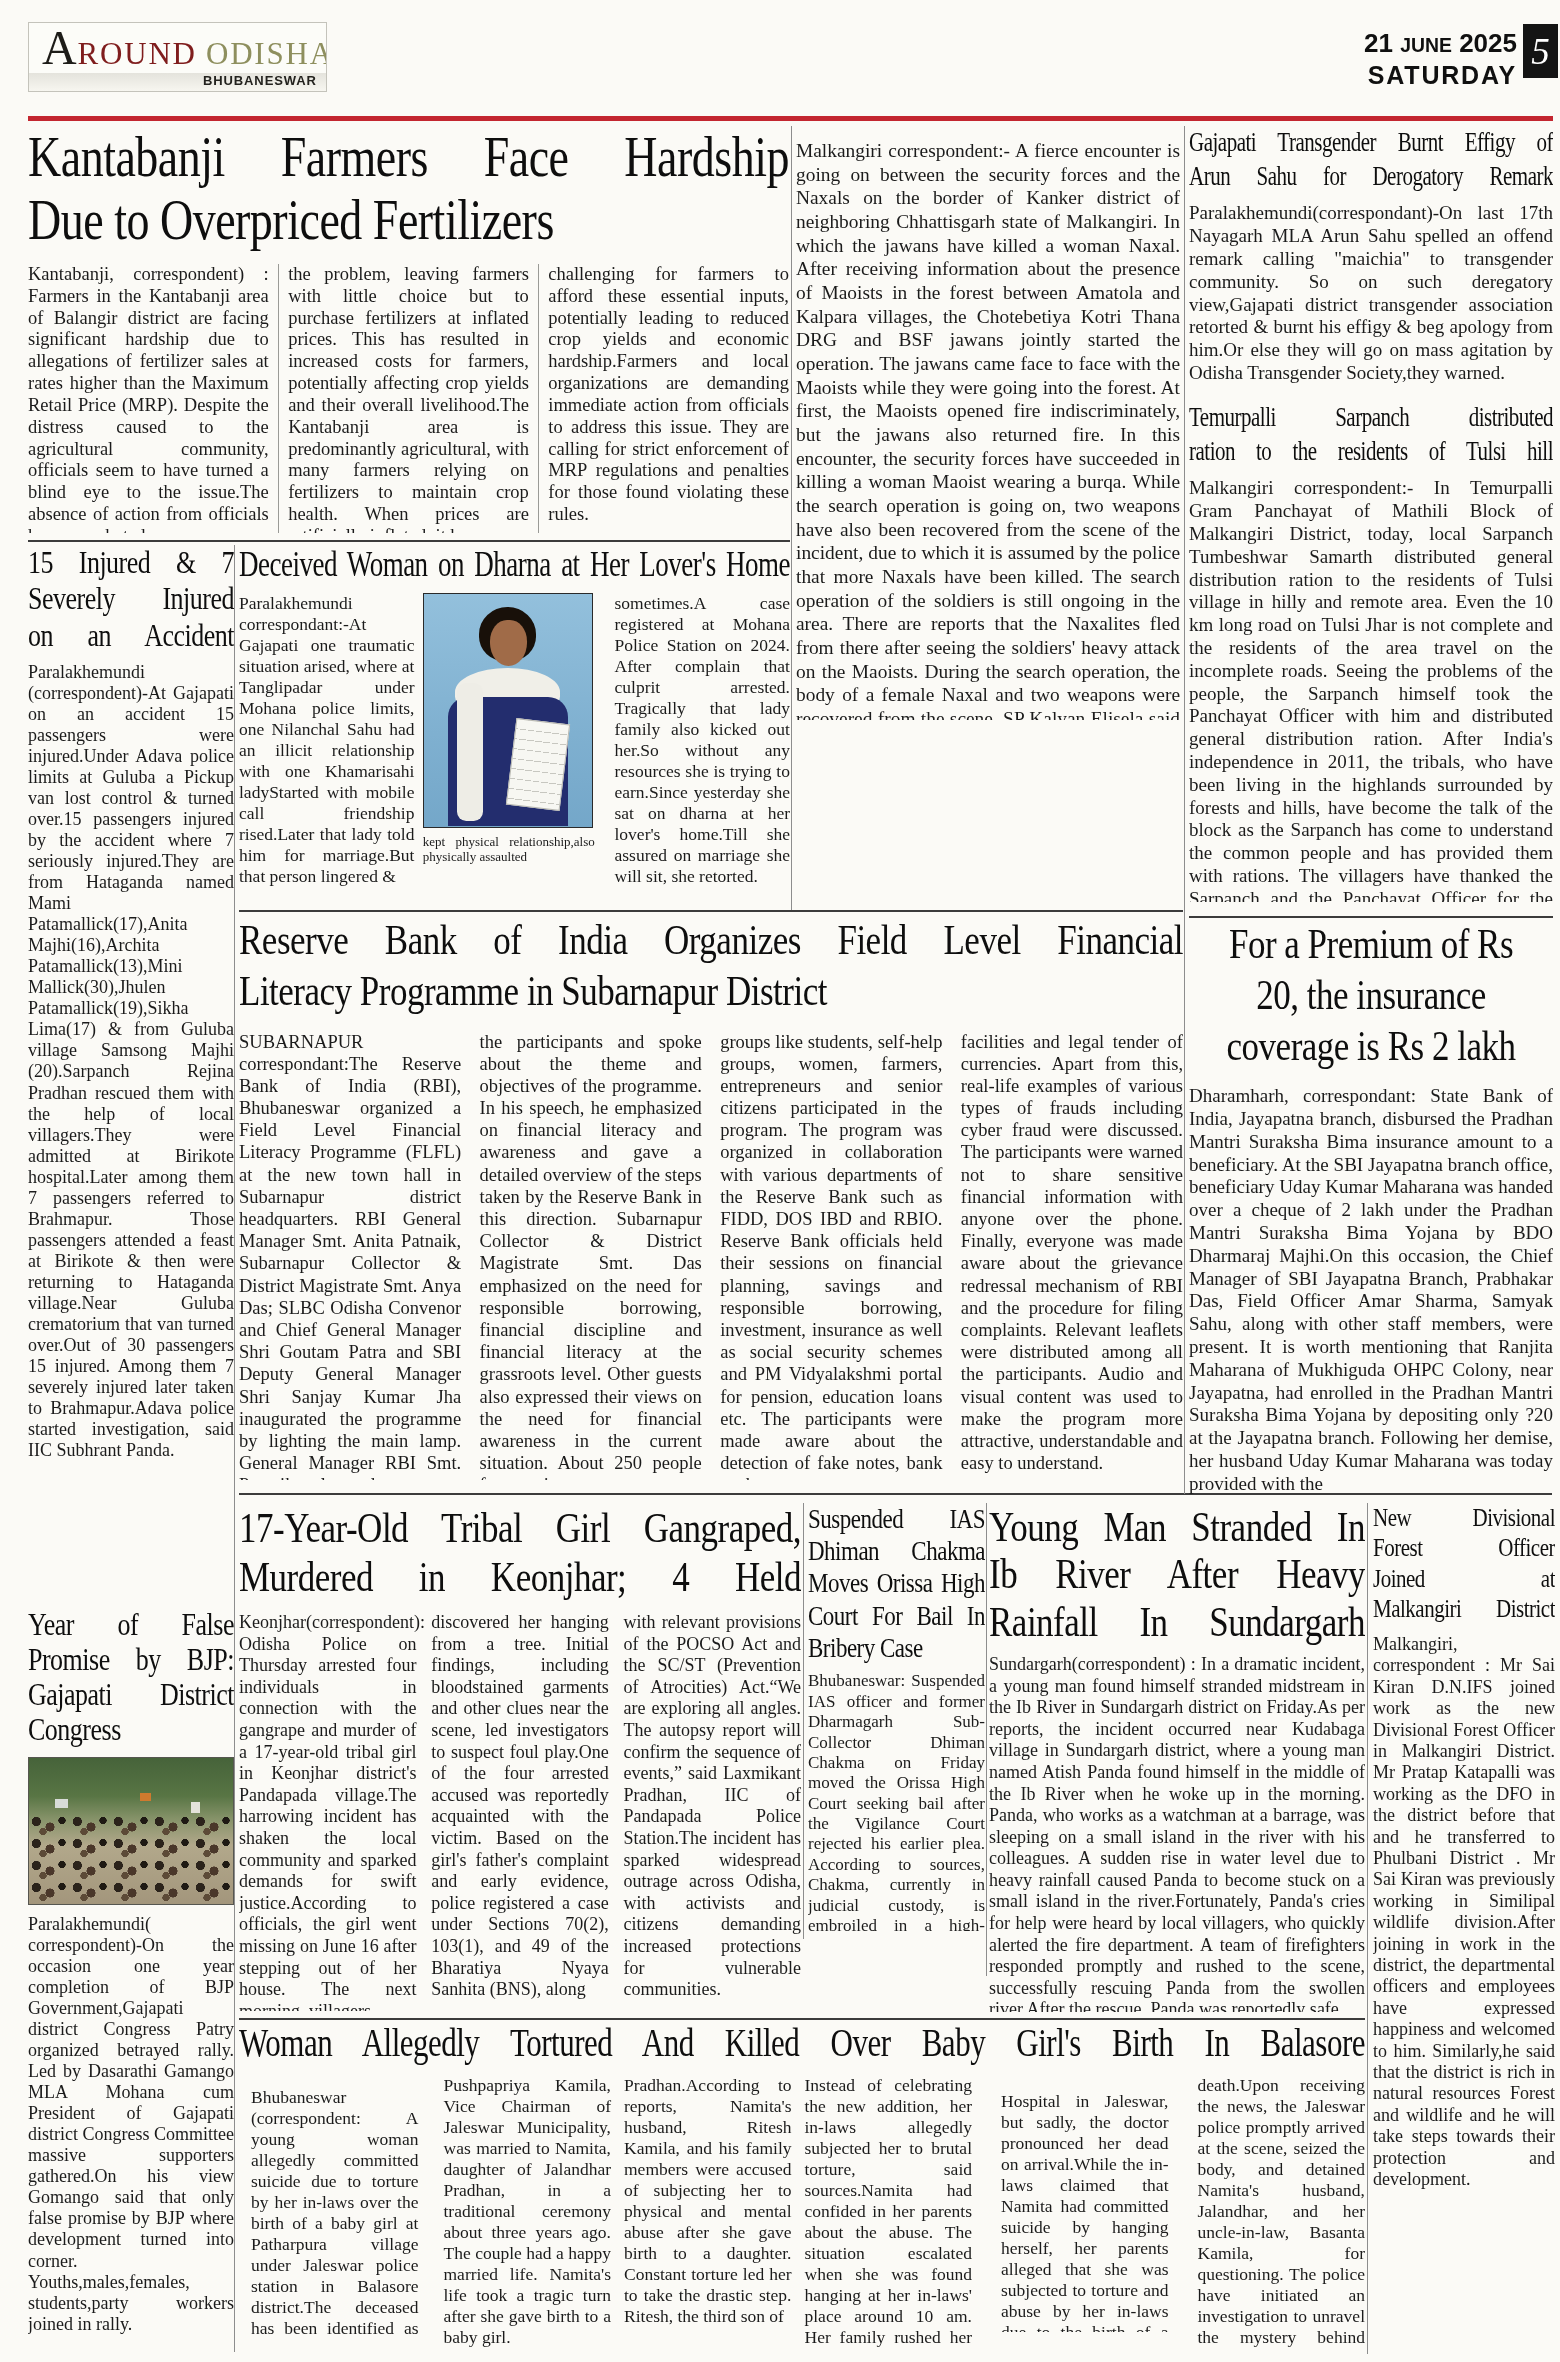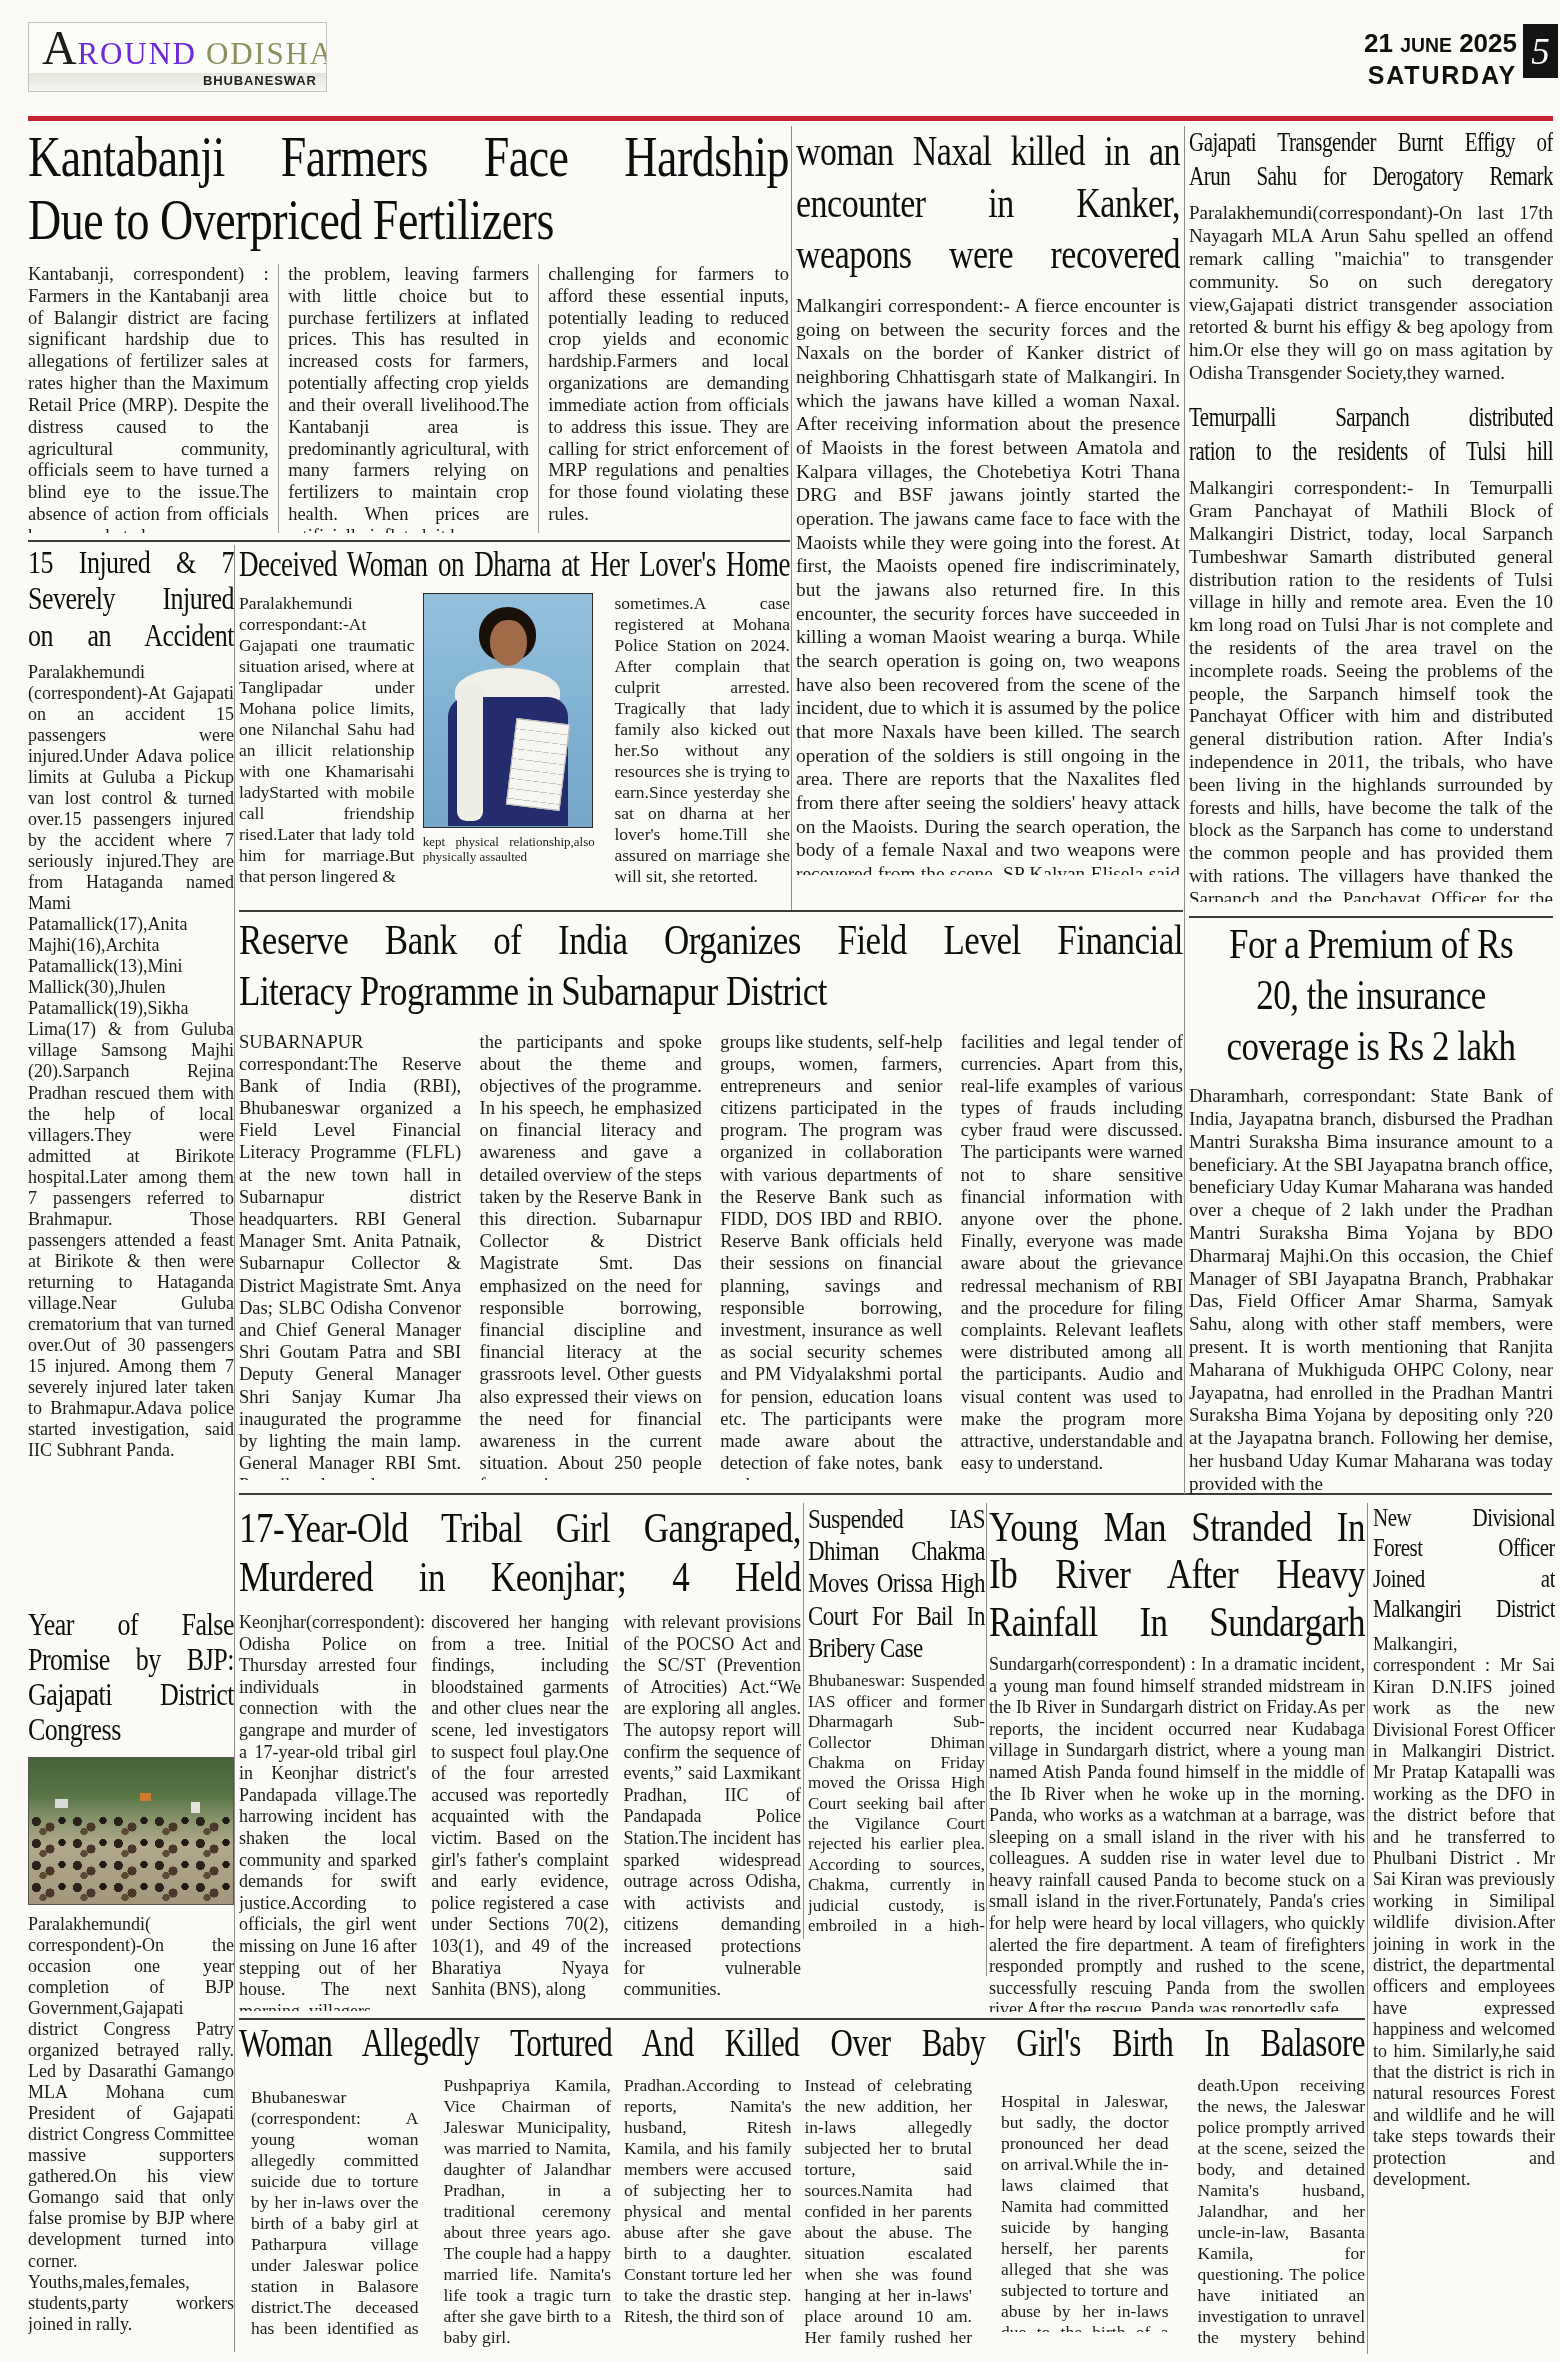--- a/index.html
+++ b/index.html
@@ -7,21 +7,21 @@
   #page{position:relative;width:1561px;height:2363px;background:#fbfaf6;margin:0 auto;
         font-family:"Liberation Serif","DejaVu Serif",serif;color:#161616;overflow:hidden;}
   .hrule{position:absolute;height:1.8px;background:#3c3c3c;}
   .vrule{position:absolute;width:0.9px;background:#8d8d8d;}
   .redrule{position:absolute;height:4.6px;}
   
   #mast-box{position:absolute;left:28px;top:22px;width:297px;height:68px;border:0.9px solid #c4c3bb;
             background:#fcfcf8;overflow:hidden;}
   #mast-title{padding:1.8px 0 0 13px;white-space:nowrap;}
   #mast-title .ini{font-size:48px;line-height:46px;letter-spacing:0.9px;color:#1d1c18;}
-  #mast-title .rest{font-size:31px;letter-spacing:1.8px;color:#6d28d9;}
+  #mast-title .rest{font-size:31px;letter-spacing:1.8px;color:#7f1d1d;}
   #mast-title .second{font-size:31px;letter-spacing:1.8px;margin-left:9.2px;}
   #mast-city{position:absolute;right:0;bottom:0;left:0;height:18.5px;text-align:right;padding-right:9.2px;
              font-family:"Liberation Sans",sans-serif;font-weight:bold;font-size:13px;letter-spacing:0.9px;
              background:linear-gradient(180deg,#e4e3dc,#f7f6f0);color:#23221e;}
   #date-block{position:absolute;left:1200px;top:28px;width:317px;text-align:right;
               font-family:"Liberation Sans",sans-serif;font-weight:bold;color:#101010;}
   #date-line{font-size:26px;letter-spacing:0;}
   #date-line .month{font-size:19.4px;}
   #weekday{font-size:25px;letter-spacing:1.8px;margin-top:1.8px;}
   #pagenum{position:absolute;left:1523px;top:24px;width:35px;height:54px;background:#141414;color:#fff;
@@ -102,25 +102,20 @@
       <div class="hl-line">Due to Overpriced Fertilizers</div>
     </div>
     <div class="cols ruled" style="margin-top:11px;height:269px;">
       <p class="col body-text" style="width:242px;padding-right:9.2px;margin:0;">Kantabanji, correspondent) : Farmers in the Kantabanji area of Balangir district are facing significant hardship due to allegations of fertilizer sales at rates higher than the Maximum Retail Price (MRP). Despite the distress caused to the agricultural community, officials seem to have turned a blind eye to the issue.The absence of action from officials has exacerbated</p>
       <p class="col body-text" style="width:242px;padding:0 9.2px;margin:0;">the problem, leaving farmers with little choice but to purchase fertilizers at inflated prices. This has resulted in increased costs for farmers, potentially affecting crop yields and their overall livelihood.The Kantabanji area is predominantly agricultural, with many farmers relying on fertilizers to maintain crop health. When prices are artificially inflated, it becomes</p>
       <p class="col body-text" style="width:242px;padding-left:9.2px;margin:0;">challenging for farmers to afford these essential inputs, potentially leading to reduced crop yields and economic hardship.Farmers and local organizations are demanding immediate action from officials to address this issue. They are calling for strict enforcement of MRP regulations and penalties for those found violating these rules.</p>
     </div>
   </section>
 
   <section class="article" style="left:796px;top:126px;width:384px;height:766px;">
-    <div class="hl" style="font-size:34px;line-height:1.52;">
-      <div class="hl-line j">woman Naxal killed in an</div>
-      <div class="hl-line j">encounter in Kanker,</div>
-      <div class="hl-line j">weapons were recovered</div>
-    </div>
     <p class="body-text" style="margin:13px 0 0 0;font-size:19.4px;line-height:1.22;height:581px;">Malkangiri correspondent:- A fierce encounter is going on between the security forces and the Naxals on the border of Kanker district of neighboring Chhattisgarh state of Malkangiri. In which the jawans have killed a woman Naxal. After receiving information about the presence of Maoists in the forest between Amatola and Kalpara villages, the Chotebetiya Kotri Thana DRG and BSF jawans jointly started the operation. The jawans came face to face with the Maoists while they were going into the forest. At first, the Maoists opened fire indiscriminately, but the jawans also returned fire. In this encounter, the security forces have succeeded in killing a woman Maoist wearing a burqa. While the search operation is going on, two weapons have also been recovered from the scene of the incident, due to which it is assumed by the police that more Naxals have been killed. The search operation of the soldiers is still ongoing in the area. There are reports that the Naxalites fled from there after seeing the soldiers' heavy attack on the Maoists. During the search operation, the body of a female Naxal and two weapons were recovered from the scene. SP Kalyan Elisela said that the process of identifying the deceased female Naxal is underway. There are reports that the search operation is still ongoing in the area.</p>
   </section>
 
   <section class="article" style="left:1189px;top:126px;width:364px;height:273px;">
     <div class="hl" style="font-size:21px;line-height:1.6;">
       <div class="hl-line j" style="transform:scaleY(1.35);">Gajapati Transgender Burnt Effigy of</div>
       <div class="hl-line j" style="transform:scaleY(1.35);">Arun Sahu  for Derogatory Remark</div>
     </div>
     <p class="body-text" style="margin:9.2px 0 0 0;font-size:19px;line-height:1.2;height:190px;">Paralakhemundi(correspondant)-On last 17th Nayagarh MLA Arun Sahu spelled an offend remark calling "maichia" to transgender community. So on such deregatory view,Gajapati district transgender association retorted &amp; burnt his effigy &amp; beg apology from him.Or else they will go on mass agitation by Odisha Transgender Society,they warned.</p>
   </section>

